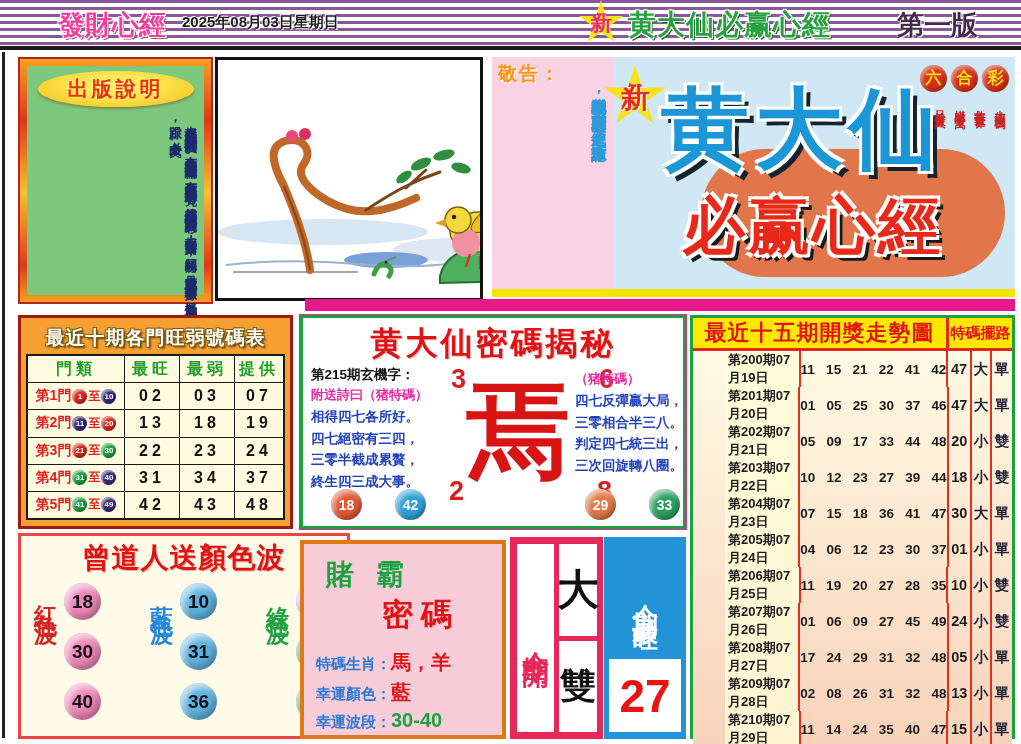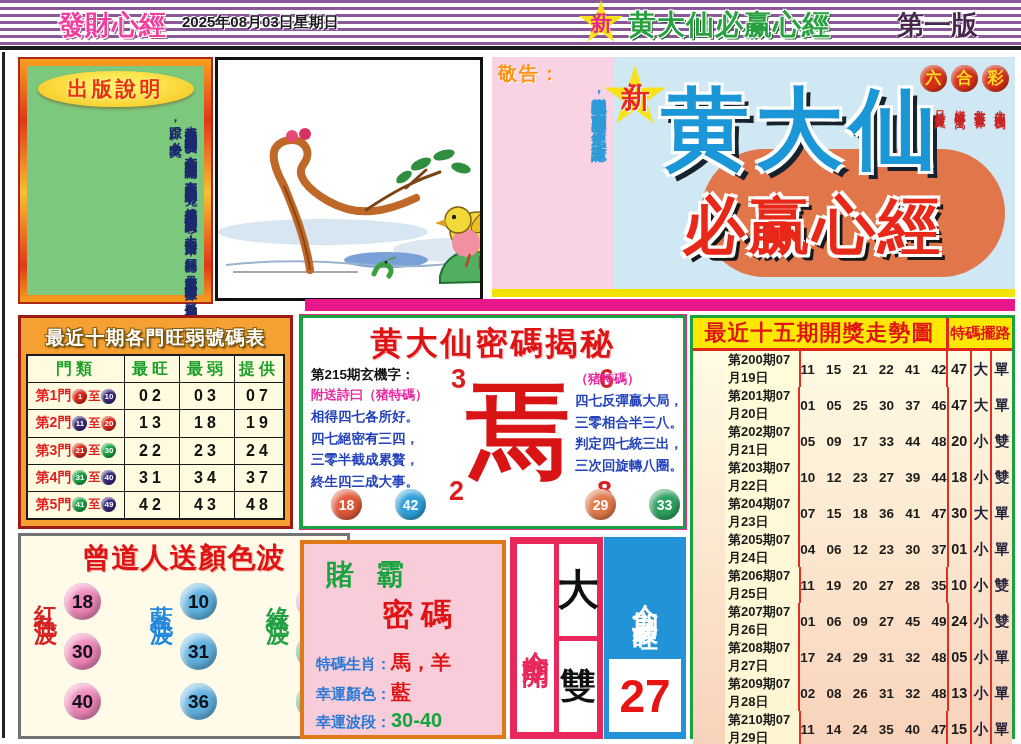--- a/index.html
+++ b/index.html
@@ -117,21 +117,21 @@
   .tc-nums { flex:1; border-left:2px solid #e23020; align-self:stretch; display:flex; align-items:center; justify-content:center;
     font-size:13.5px; font-weight:700; color:#1a1a1a; }
   .tc-spec { width:36px; border-left:2px solid #e23020; align-self:stretch; display:flex; align-items:center; justify-content:center;
     font-size:14.5px; font-weight:700; color:#1a1a1a; }
   .tc-size { width:30px; border-left:2px solid #e23020; align-self:stretch; display:flex; align-items:center; justify-content:center;
     font-size:14.5px; font-weight:900; color:#202038; font-family:"Liberation Serif", serif; }
   .tc-par { width:34px; border-left:2px solid #e23020; align-self:stretch; display:flex; align-items:center; justify-content:center;
     font-size:14.5px; font-weight:900; color:#202038; font-family:"Liberation Serif", serif; }
 
   
-  #waves { left:18px; top:533px; width:332px; height:206px; background:#fffbe8; border:3px solid #737373; }
+  #waves { left:18px; top:533px; width:332px; height:206px; background:#fffbe8; border:3px solid #ef4444; }
   #waves-title { text-align:center; margin-top:3px; font-size:28px; font-weight:900; color:#de1414; letter-spacing:1px;
     text-shadow:1px 1px 0 #f0b0a0; }
   #waves-body { display:flex; justify-content:space-between; padding:6px 14px 0 10px; }
   .wgroup { display:flex; gap:2px; }
   .wlabel { writing-mode:vertical-rl; font-size:23px; font-weight:900; letter-spacing:8px; margin-top:4px; }
   .wballs { display:flex; flex-direction:column; gap:13px; }
   .wball { width:37px; height:37px; border-radius:50%; display:flex; align-items:center; justify-content:center;
     font-size:19px; font-weight:900; color:#101018;
     box-shadow:inset 4px 5px 6px rgba(255,255,255,.65), inset -3px -4px 6px rgba(0,0,0,.28); }
 

